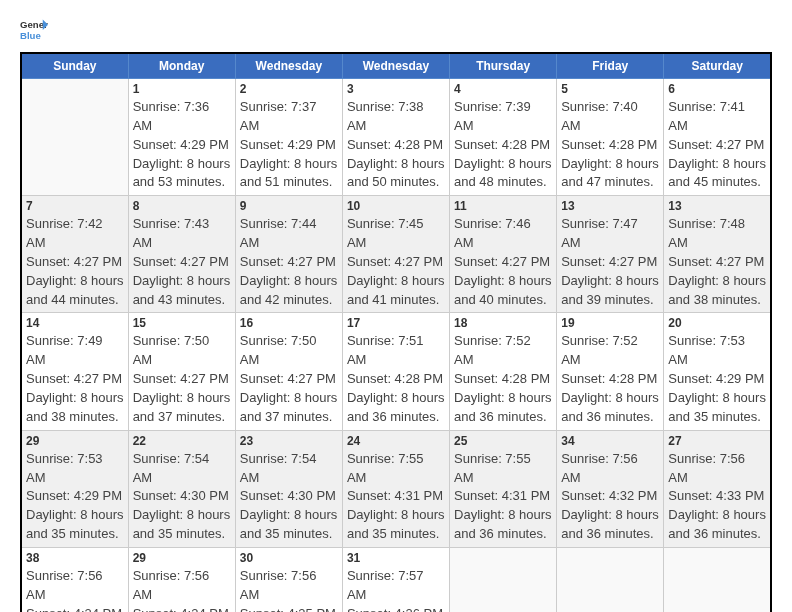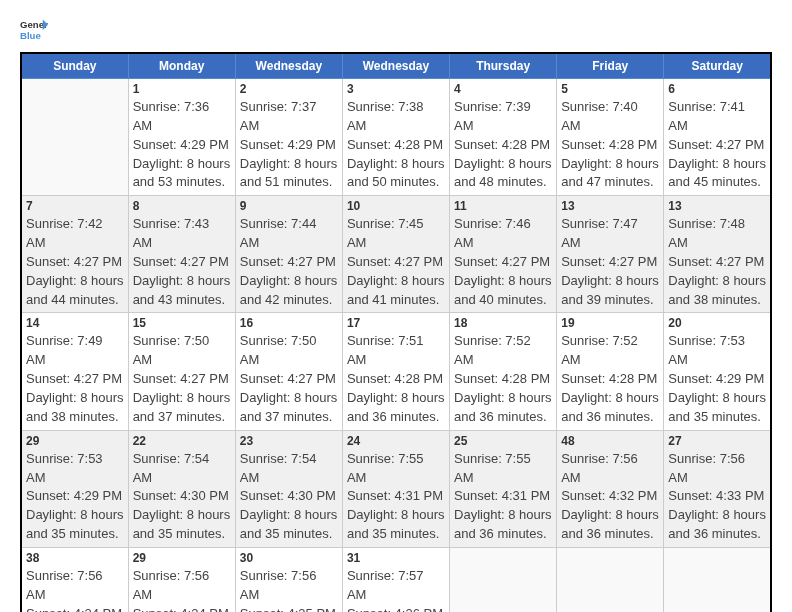--- a/index.html
+++ b/index.html
@@ -221,21 +221,21 @@
           </td>
           <td>
             <span class="day-num">24</span>
             <div class="day-info">Sunrise: 7:55 AM<br>Sunset: 4:31 PM<br>Daylight: 8 hours and 35 minutes.</div>
           </td>
           <td>
             <span class="day-num">25</span>
             <div class="day-info">Sunrise: 7:55 AM<br>Sunset: 4:31 PM<br>Daylight: 8 hours and 36 minutes.</div>
           </td>
           <td>
-            <span class="day-num">48</span>
+            <span class="day-num">34</span>
             <div class="day-info">Sunrise: 7:56 AM<br>Sunset: 4:32 PM<br>Daylight: 8 hours and 36 minutes.</div>
           </td>
           <td>
             <span class="day-num">27</span>
             <div class="day-info">Sunrise: 7:56 AM<br>Sunset: 4:33 PM<br>Daylight: 8 hours and 36 minutes.</div>
           </td>
         </tr>
         <tr>
           <td>
             <span class="day-num">38</span>

